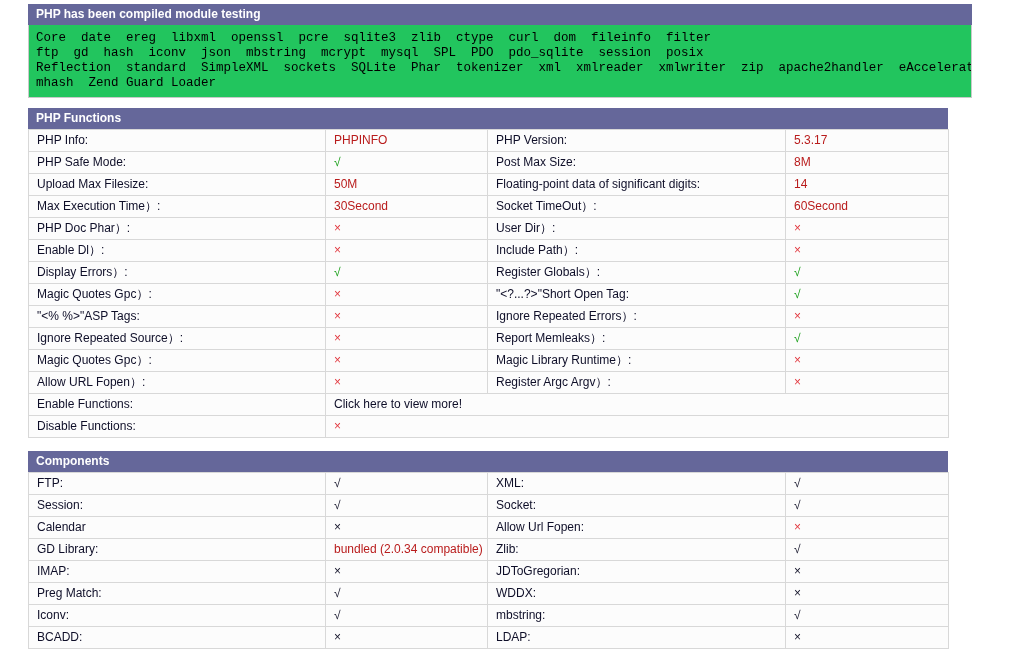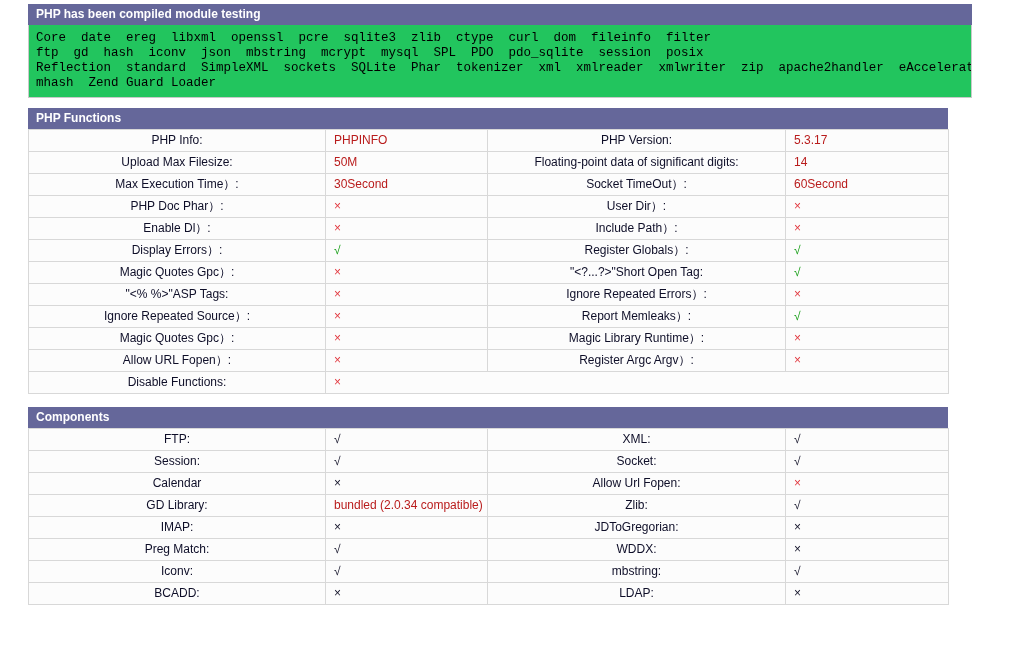--- a/index.html
+++ b/index.html
@@ -43,21 +43,21 @@
     color: #0e0e28;
   }
   table.datatable td {
     border: 1px solid #d8d8d8;
     padding: 3px 8px;
     height: 22px;
     line-height: 15px;
     overflow: hidden;
     white-space: nowrap;
   }
-  td.k-label { color: #0e0e28; text-align: center; }
+  td.k-label { color: #0e0e28; }
   td.k-plain { color: #b91c1c; }
   td.k-green { color: #18a018; }
   td.k-red   { color: #e23a41; }
   td.k-dark  { color: #16162c; }
   td.k-link  { color: #0e0e28; cursor: pointer; }
 </style>
 </head>
 <body>
 
 <div>
@@ -80,20 +80,26 @@
           <col style="width:163px">
       </colgroup>
       <tbody>
           <tr>
             <td class="k-label">PHP Info:</td>
             <td class="k-plain">PHPINFO</td>
             <td class="k-label">PHP Version:</td>
             <td class="k-plain">5.3.17</td>
           </tr>
           <tr>
+            <td class="k-label">PHP Safe Mode:</td>
+            <td class="k-green">√</td>
+            <td class="k-label">Post Max Size:</td>
+            <td class="k-plain">8M</td>
+          </tr>
+          <tr>
             <td class="k-label">Upload Max Filesize:</td>
             <td class="k-plain">50M</td>
             <td class="k-label">Floating-point data of significant digits:</td>
             <td class="k-plain">14</td>
           </tr>
           <tr>
             <td class="k-label">Max Execution Time）:</td>
             <td class="k-plain">30Second</td>
             <td class="k-label">Socket TimeOut）:</td>
             <td class="k-plain">60Second</td>
@@ -138,20 +144,24 @@
             <td class="k-label">Magic Quotes Gpc）:</td>
             <td class="k-red">×</td>
             <td class="k-label">Magic Library Runtime）:</td>
             <td class="k-red">×</td>
           </tr>
           <tr>
             <td class="k-label">Allow URL Fopen）:</td>
             <td class="k-red">×</td>
             <td class="k-label">Register Argc Argv）:</td>
             <td class="k-red">×</td>
+          </tr>
+          <tr>
+            <td class="k-label">Enable Functions:</td>
+            <td class="k-link" colspan="3">Click here to view more!</td>
           </tr>
           <tr>
             <td class="k-label">Disable Functions:</td>
             <td class="k-red" colspan="3">×</td>
           </tr>
         </tbody>
     </table>
   </section>
 
   <section class="section table-section">

